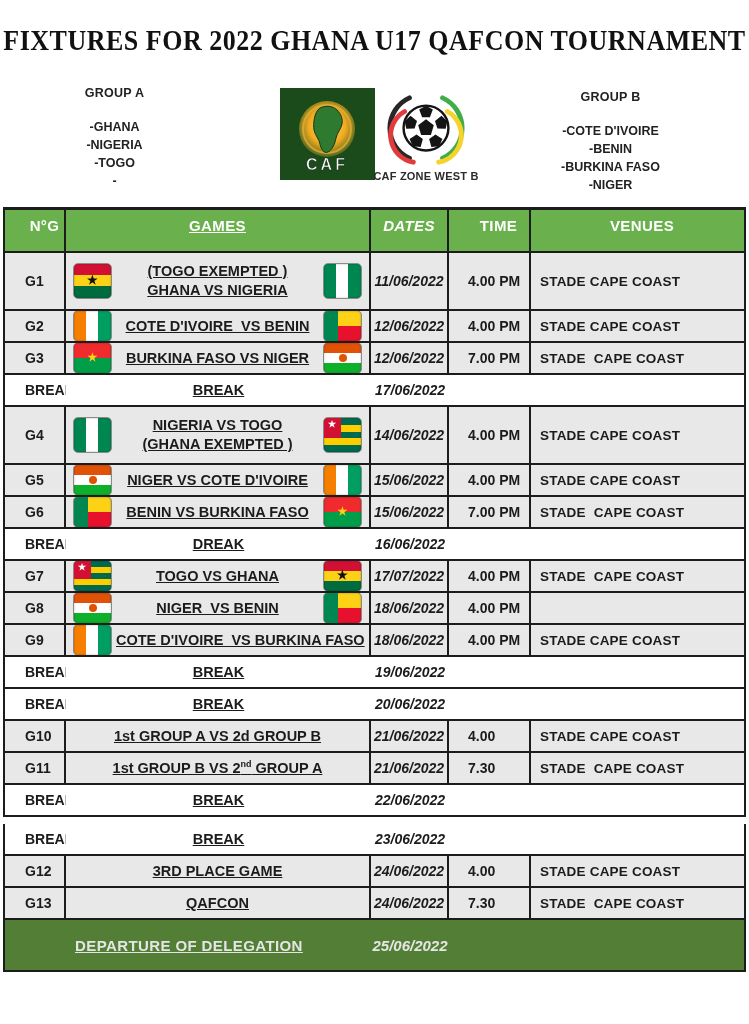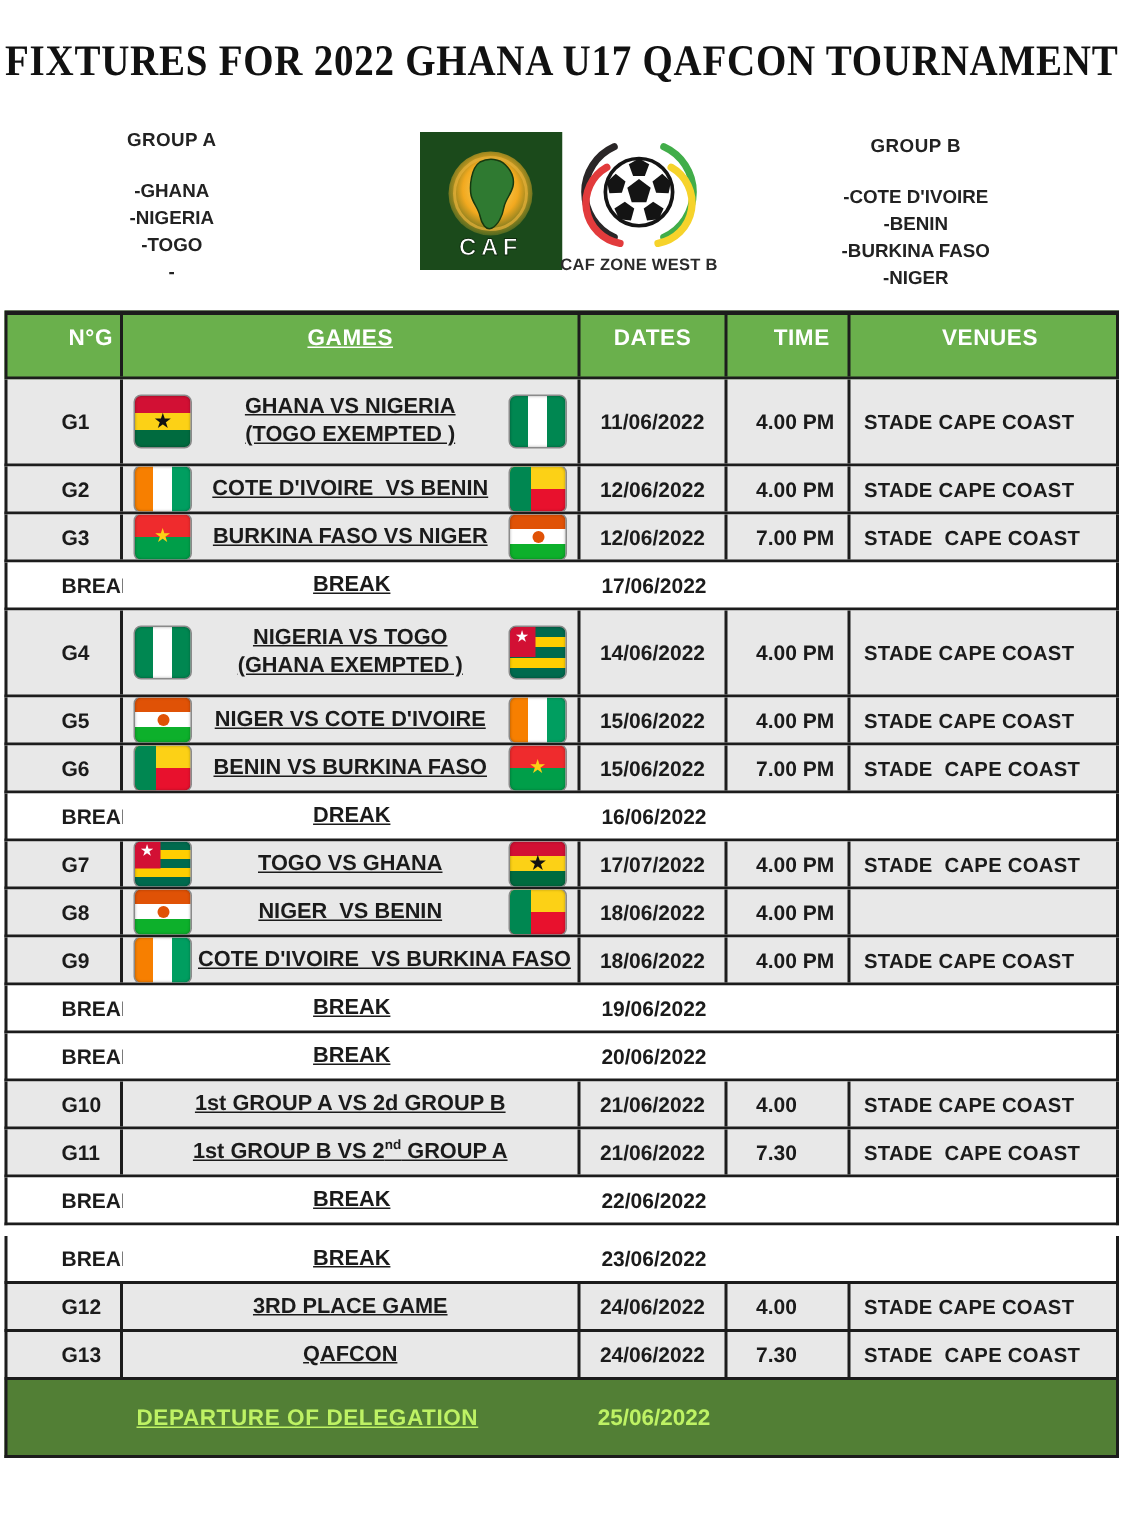--- a/index.html
+++ b/index.html
@@ -23,28 +23,28 @@
 
   
   .tbl{position:absolute;left:3px;top:207px;width:743px;font-weight:bold;}
   .row{display:flex;box-sizing:border-box;background:var(--rowgray);
        border:2px solid #1c1c1c;border-top:0;align-items:stretch;}
   .row.header{border-top:3px solid #1c1c1c;background:var(--green);color:#fff;height:46px;}
   .row.game{height:32px;}
   .row.game.tall{height:58px;}
   .row.break{background:#fff;height:32px;}
   .row.spacer{border:none;background:#fff;height:7px;}
-  .row.departure{background:var(--dgreen);color:#bef264;height:52px;}
+  .row.departure{background:var(--dgreen);color:#e5e5e5;height:52px;}
   .cell{box-sizing:border-box;display:flex;align-items:center;overflow:hidden;}
-  .c1{width:61px;}.c2{width:305px;text-decoration:underline;}.c3{width:98px;}.c4{width:82px;}.c5{flex:1;}
+  .c1{width:61px;}.c2{width:305px;text-decoration:underline;}.c3{width:78px;font-style:italic;}.c4{width:82px;}.c5{flex:1;}
   .row.header .cell,.row.game .cell{border-right:2px solid #1c1c1c;}
   .row.header .c5,.row.game .c5{border-right:none;}
   .row.header .cell{align-items:flex-start;justify-content:center;padding-top:7px;
       font-size:15px;letter-spacing:0.4px;}
-  .row .c1{padding-left:20px;font-size:14px;margin-left:16px;}
+  .row .c1{padding-left:20px;font-size:14px;}
   .row.game .c2{justify-content:space-between;padding:0 7px;gap:4px;}
   .row.game .c2.center-only{justify-content:center;}
   .game-lines{flex:1;text-align:center;font-size:14.5px;line-height:1.3;white-space:pre;}
   .sup{font-size:9px;vertical-align:super;}
   .row .c3{justify-content:center;font-size:14px;}
   .row .c4{padding-left:19px;font-size:14px;}
   .row .c5{padding-left:9px;font-size:13.5px;letter-spacing:0.2px;white-space:pre;}
   .row.break .c2{justify-content:center;font-size:14.5px;}
   .row.departure .c2{padding-left:9px;font-size:15px;letter-spacing:0.4px;}
   .row.departure .c3{font-size:15px;}
@@ -135,21 +135,21 @@
       <div class="cell c2">GAMES</div>
       <div class="cell c3">DATES</div>
       <div class="cell c4">TIME</div>
       <div class="cell c5">VENUES</div>
     </div>
     <div class="rows">
         <div class="row game tall">
           <div class="cell c1">G1</div>
           <div class="cell c2">
             <div class="flag flag-ghana"></div>
-            <div class="game-lines"><div class="game-line"><span>GHANA VS NIGERIA</span></div><div class="game-line"><span>(TOGO EXEMPTED )</span></div></div>
+            <div class="game-lines"><div class="game-line"><span>(TOGO EXEMPTED )</span></div><div class="game-line"><span>GHANA VS NIGERIA</span></div></div>
             <div class="flag flag-nigeria"></div>
           </div>
           <div class="cell c3">11/06/2022</div>
           <div class="cell c4">4.00 PM</div>
           <div class="cell c5">STADE CAPE COAST</div>
         </div>
         <div class="row game">
           <div class="cell c1">G2</div>
           <div class="cell c2">
             <div class="flag flag-civ"></div>

